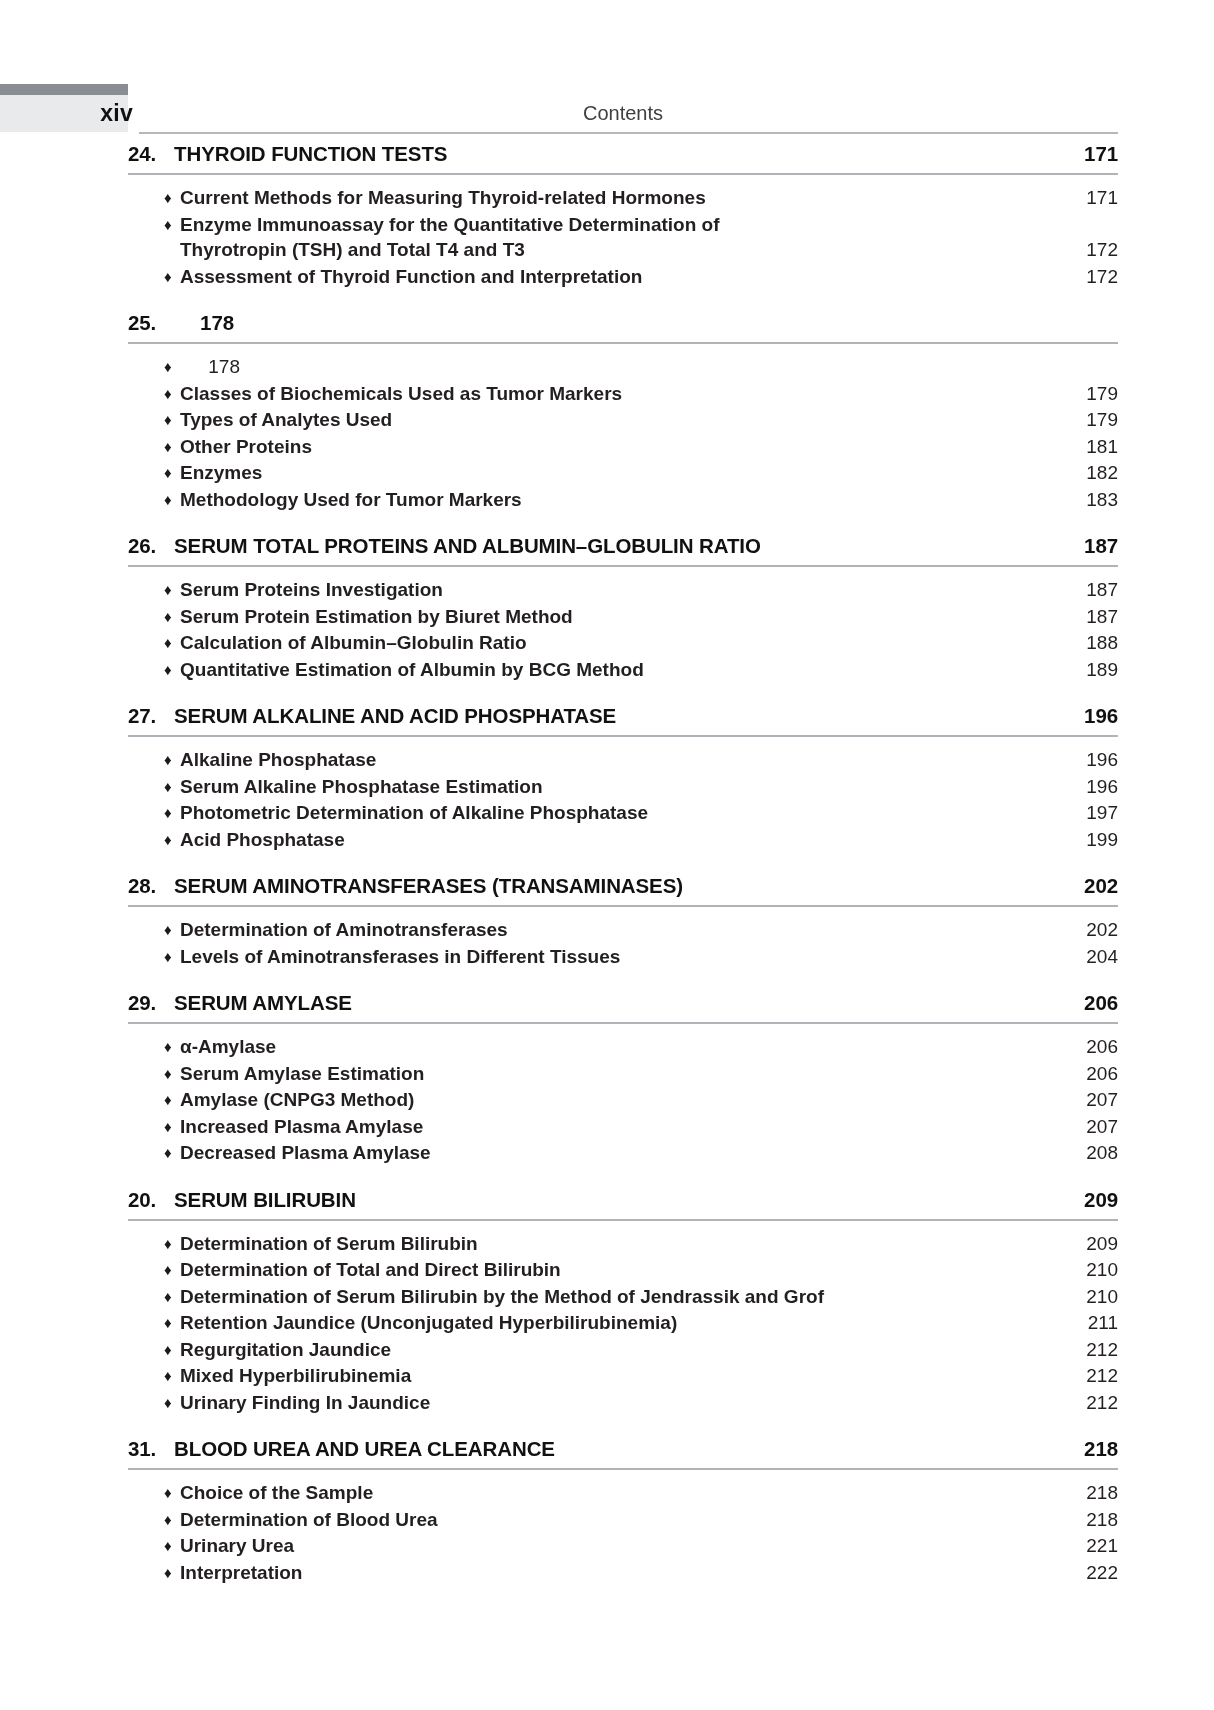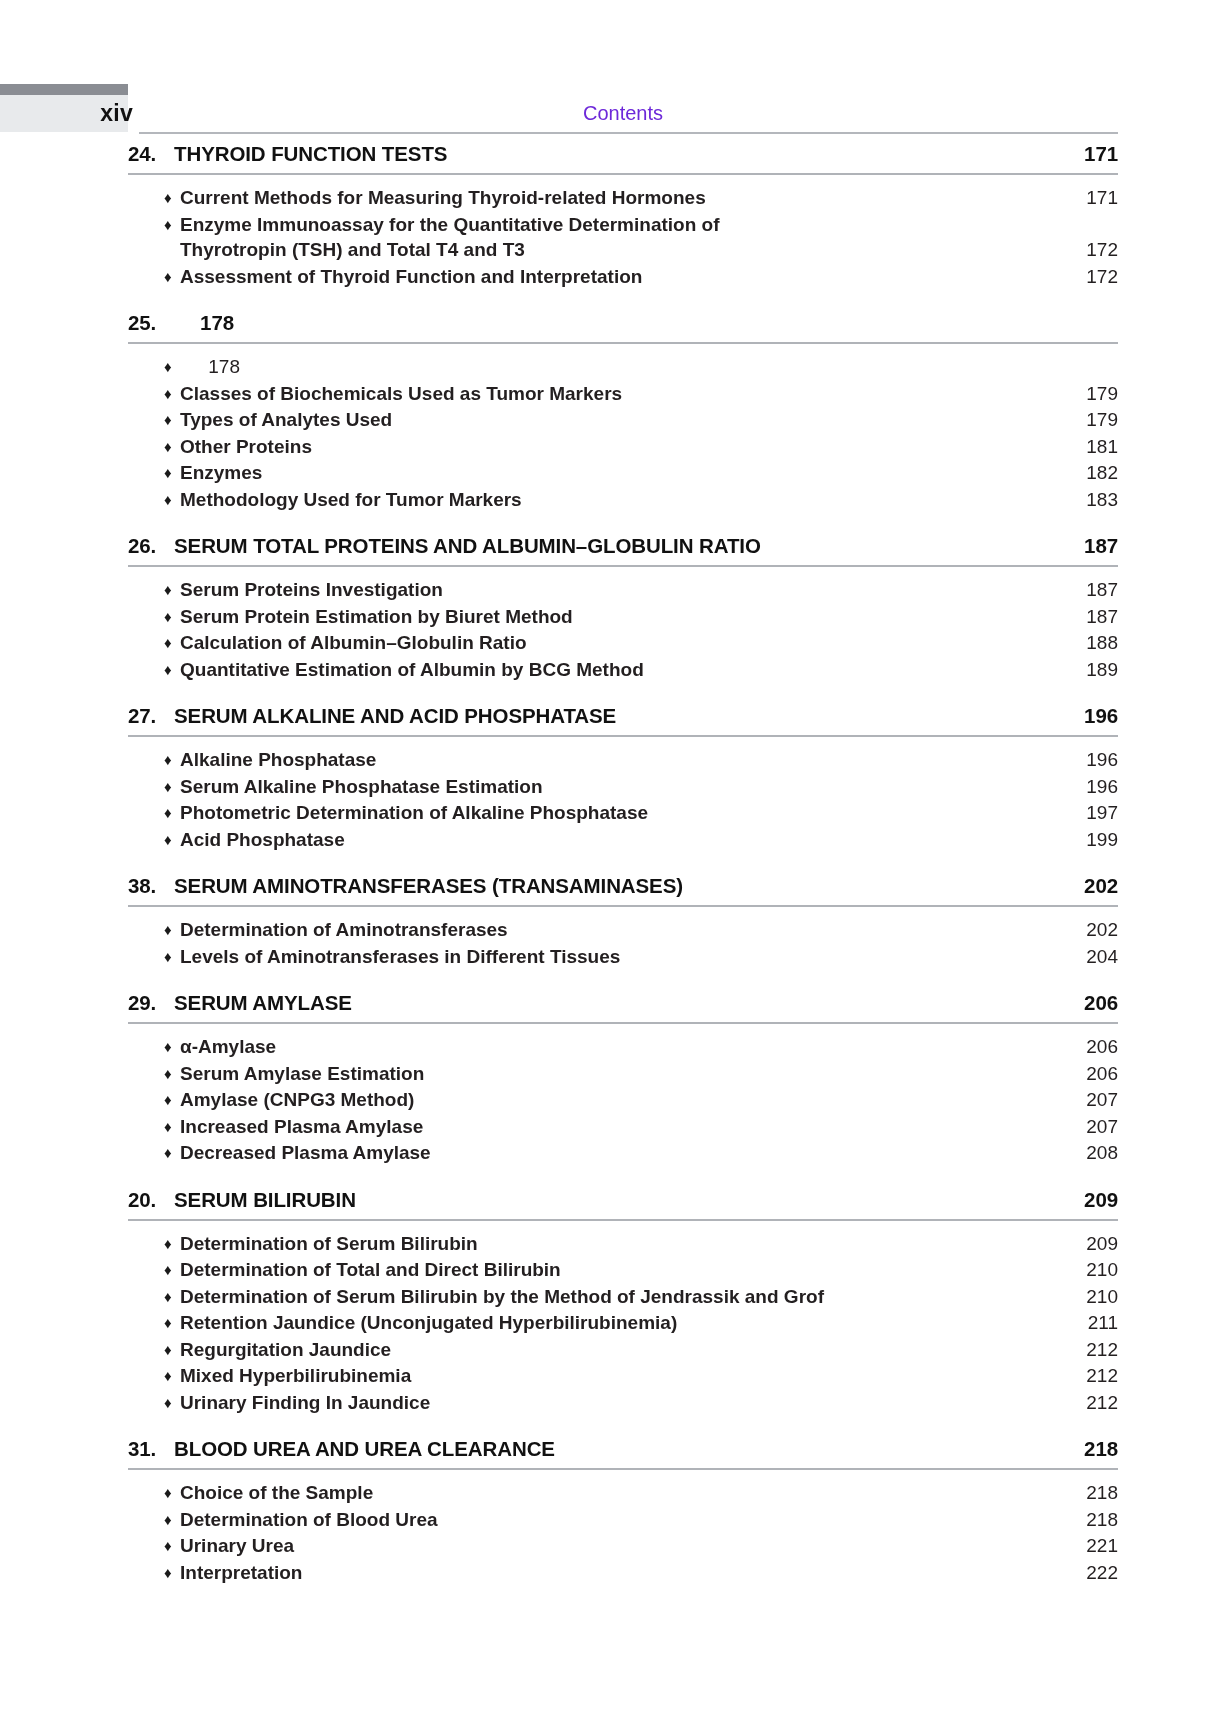--- a/index.html
+++ b/index.html
@@ -57,21 +57,21 @@
   .header-title {
     position: absolute;
     left: 128px;
     right: 96px;
     top: 11px;
     height: 37px;
     display: flex;
     align-items: center;
     justify-content: center;
     font-size: 20px;
-    color: #6d28d9;
+    color: #404040;
   }
   .header-rule {
     position: absolute;
     left: 139px;
     right: 96px;
     top: 48px;
     height: 2px;
     background: #b4b7bc;
   }
 
@@ -328,21 +328,21 @@
           <span class="entry-bullet">♦</span>
           <span class="entry-text">
             <span class="cont">Acid Phosphatase</span>
           </span>
           <span class="entry-page top-aligned">199</span>
         </li>
       </ul>
     </div>
     <div class="chapter">
       <div class="chapter-head-row">
-        <span class="chapter-num">38.</span>
+        <span class="chapter-num">28.</span>
         <span class="chapter-title">SERUM AMINOTRANSFERASES (TRANSAMINASES)</span>
         <span class="chapter-page">202</span>
       </div>
       <div class="chapter-rule"></div>
       <ul class="entries">
         <li class="entry">
           <span class="entry-bullet">♦</span>
           <span class="entry-text">
             <span class="cont">Determination of Aminotransferases</span>
           </span>

